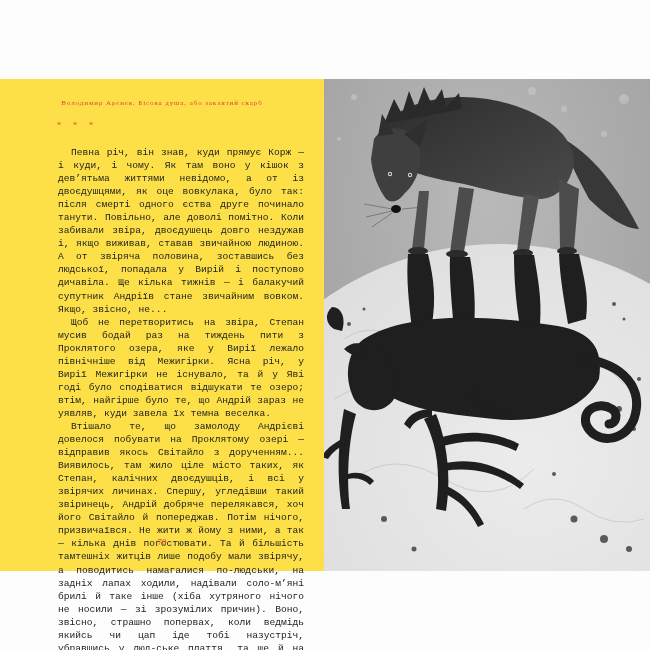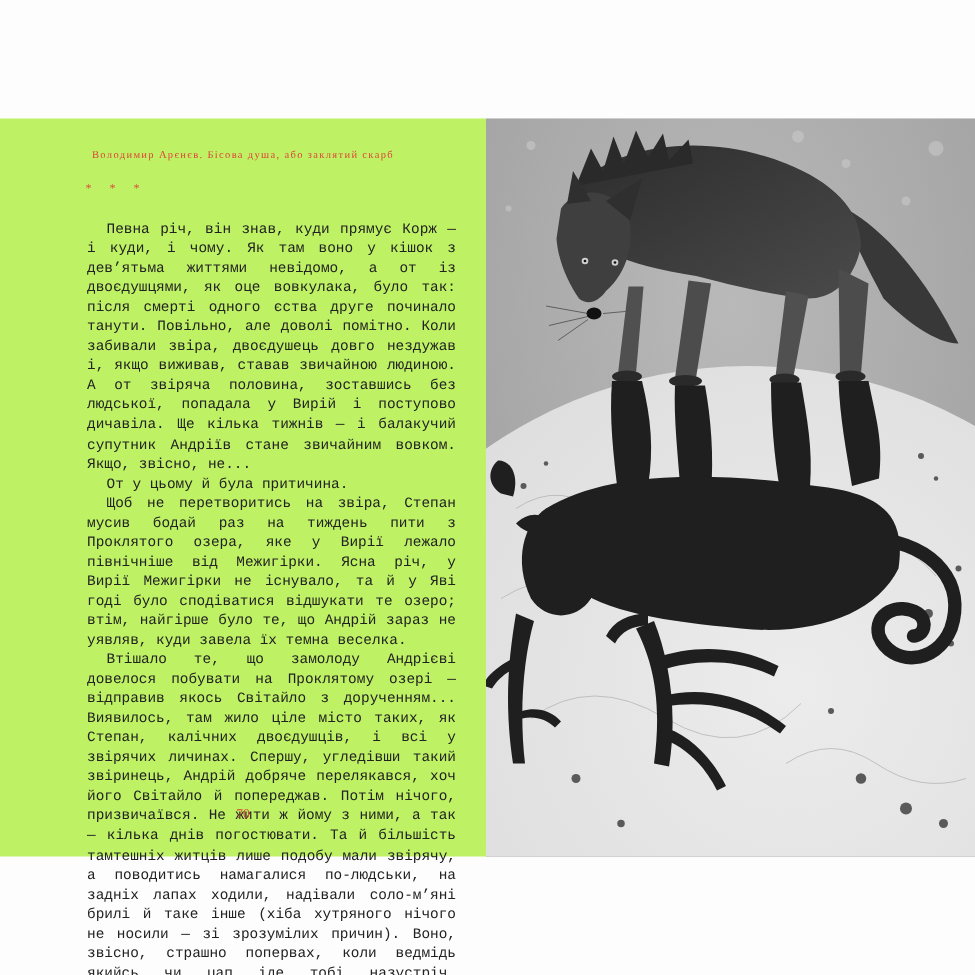--- a/index.html
+++ b/index.html
@@ -13,21 +13,21 @@
   .spread {
     position: absolute; left: 0; top: 0;
     width: 650px; height: 650px;
     background: #fdfdfd;
   }
 
   
   .left-page {
     position: absolute; left: 0; top: 79px;
     width: 324px; height: 492px;
-    background: #bef264;
+    background: #fde047;
   }
   .running-head {
     position: absolute; left: 0; top: 20px;
     width: 324px; text-align: center;
     font-family: "Liberation Serif", serif;
     font-size: 7px; letter-spacing: 0.9px;
     color: #e0443a;
     white-space: nowrap;
   }
   .section-break {
@@ -71,21 +71,20 @@
 <body>
 
 <div class="spread">
 
   <div class="left-page">
     <div class="running-head">Володимир Арєнєв. Бісова душа, або заклятий скарб</div>
     <div class="section-break">* * *</div>
 
     <div class="body-text">
       <p>Певна річ, він знав, куди прямує Корж — і куди, і чому. Як там воно у кішок з дев’ятьма життями невідомо, а от із двоєдушцями, як оце вовкулака, було так: після смерті одного єства друге починало танути. Повільно, але доволі помітно. Коли забивали звіра, двоєдушець довго нездужав і, якщо виживав, ставав звичайною людиною. А от звіряча половина, зоставшись без людської, попадала у Вирій і поступово дичавіла. Ще кілька тижнів — і балакучий супутник Андріїв стане звичайним вовком. Якщо, звісно, не...</p>
-      <p>От у цьому й була притичина.</p>
       <p>Щоб не перетворитись на звіра, Степан мусив бодай раз на тиждень пити з Проклятого озера, яке у Вирії лежало північніше від Межигірки. Ясна річ, у Вирії Межигірки не існувало, та й у Яві годі було сподіватися відшукати те озеро; втім, найгірше було те, що Андрій зараз не уявляв, куди завела їх темна веселка.</p>
       <p>Втішало те, що замолоду Андрієві довелося побувати на Проклятому озері — відправив якось Світайло з дорученням... Виявилось, там жило ціле місто таких, як Степан, калічних двоєдушців, і всі у звірячих личинах. Спершу, угледівши такий звіринець, Андрій добряче перелякався, хоч його Світайло й попереджав. Потім нічого, призвичаївся. Не жити ж йому з ними, а так — кілька днів погостювати. Та й більшість тамтешніх житців лише подобу мали звірячу, а поводитись намагалися по-людськи, на задніх лапах ходили, надівали соло-м’яні брилі й таке інше (хіба хутряного нічого не носили — зі зрозумілих причин). Воно, звісно, страшно попервах, коли ведмідь якийсь чи цап іде тобі назустріч, убравшись у люд-ське плаття, та ще й на двох ногах. Аж мурашки по спині!..</p>
     </div>
 
     <div class="folio">70</div>
   </div>
 
   <div class="illustration">
     <svg width="326" height="492" viewBox="0 0 326 492" xmlns="http://www.w3.org/2000/svg">
       <defs>

